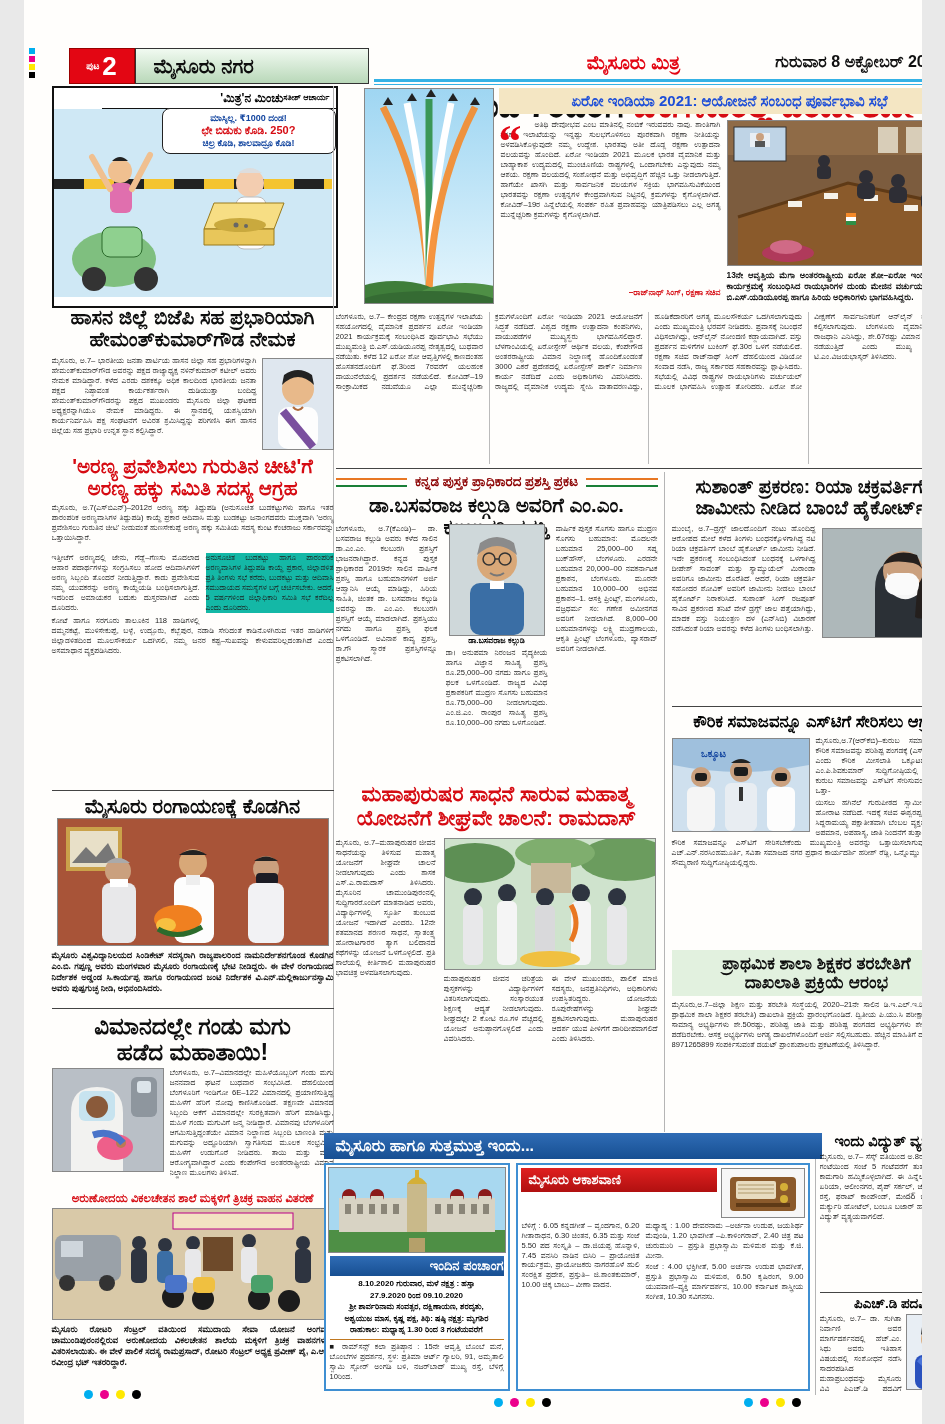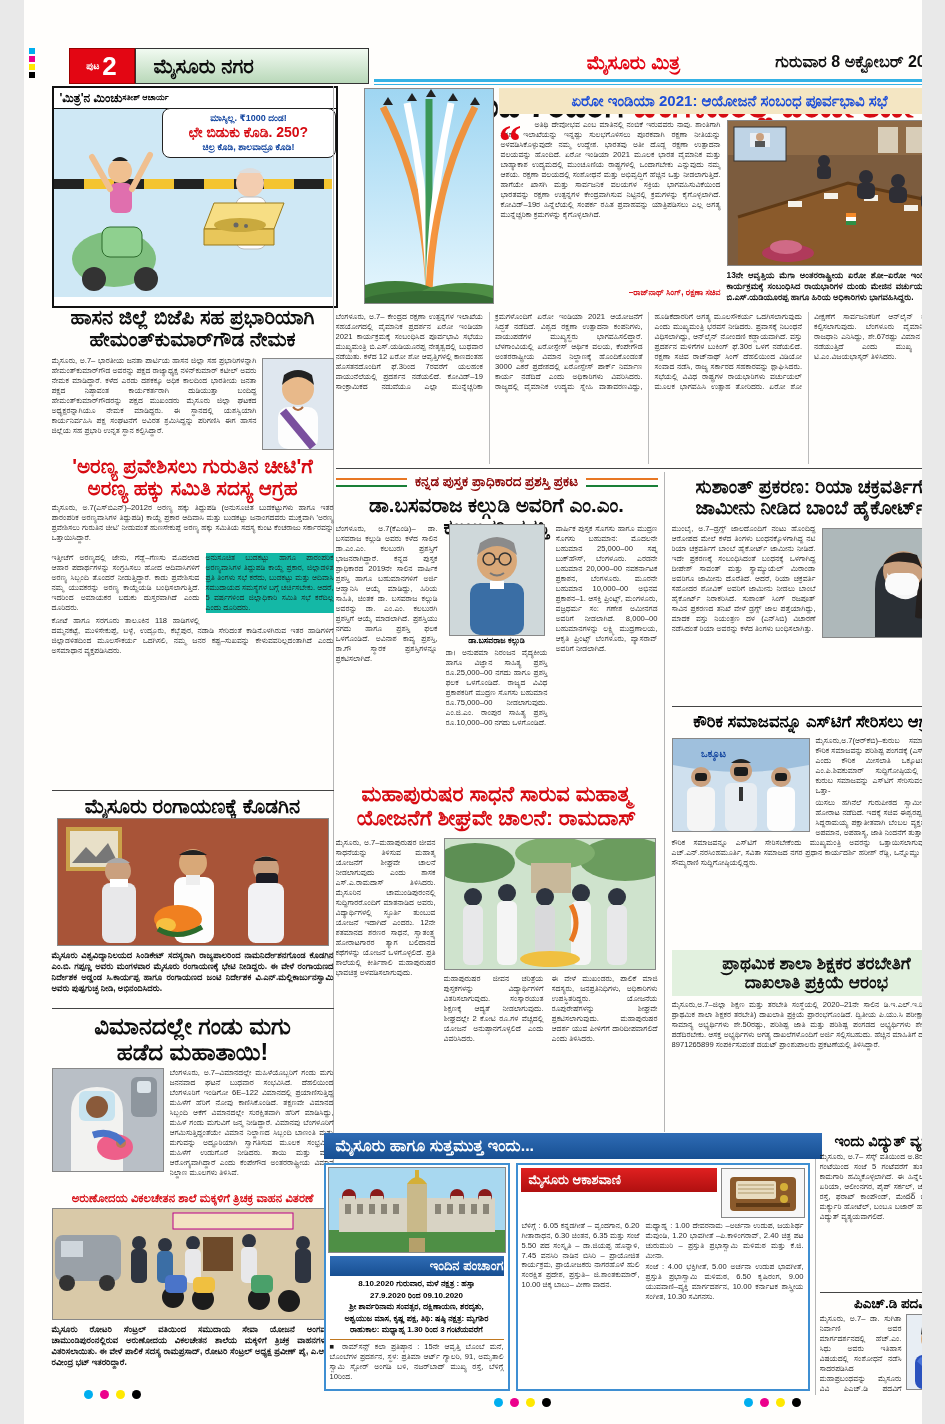--- a/index.html
+++ b/index.html
@@ -57,21 +57,21 @@
   <div class="abs" style="left:690px;top:53px;width:230px;text-align:right;font-weight:700;font-size:16px;color:#101010;">ಗುರುವಾರ 8 ಅಕ್ಟೋಬರ್ 2020</div>
   <div class="abs" style="left:350px;top:79px;width:570px;height:3px;background:#35b2e5;"></div>
   <div class="abs" style="left:350px;top:84px;width:570px;height:1px;background:#35b2e5;"></div>
 
   <div class="abs" style="left:345px;top:88px;width:592px;text-align:center;font-size:34px;font-weight:700;letter-spacing:-0.5px;line-height:1.0;">
     <span style="color:#0d0d0d;">ಫೆ.3ರಿಂದ 7ರವರೆಗೆ</span>
     <span style="color:#d60b12;">ಬೆಂಗಳೂರಲ್ಲಿ ಏರೋ ಶೋ</span>
   </div>
 
   <div class="abs" style="left:28px;top:86px;width:282px;height:218px;border:2px solid #111;background:#fff;">
-    <div style="display:flex;align-items:center;justify-content:flex-start;padding:3px 6px;border-bottom:1px solid #111;">
+    <div style="display:flex;align-items:center;justify-content:flex-end;padding:3px 6px;border-bottom:1px solid #111;margin-left:48px;">
       <span style="font-size:12px;font-weight:700;">'ಮಿತ್ರ'ನ ಮಿಂಚು</span>
       <span style="font-size:8px;font-weight:700;">ಸತೀಶ್ ಆಚಾರ್ಯ</span>
     </div>
     <svg width="278" height="188" viewBox="0 0 278 188">
       <rect width="278" height="188" fill="#cfe8f5"></rect>
       <rect y="70" width="278" height="10" fill="#f4c430"></rect>
       <rect y="70" width="30" height="10" fill="#222"></rect>
         <rect x="60" y="70" width="30" height="10" fill="#222"></rect>
         <rect x="120" y="70" width="30" height="10" fill="#222"></rect>
         <rect x="180" y="70" width="30" height="10" fill="#222"></rect>
@@ -89,21 +89,21 @@
       <path d="M184 64 q12 -10 24 0" fill="#ddd"></path>
       <rect x="182" y="88" width="30" height="52" rx="8" fill="#fdfdfd" stroke="#bbb"></rect>
       <path d="M150 120 h70 l10 -26 h-70 z" fill="#f7de84" stroke="#9a7b1c"></path>
       <path d="M150 120 h70 v16 h-70 z" fill="#e8c65a" stroke="#9a7b1c"></path>
       <ellipse cx="186" cy="116" rx="26" ry="7" fill="#c9a93e"></ellipse>
       <circle cx="182" cy="116" r="2.5" fill="#666"></circle>
         <circle cx="192" cy="117" r="2" fill="#666"></circle>
     </svg>
     <div class="abs" style="left:108px;top:20px;width:160px;background:#fff;border:1.5px solid #222;border-radius:8px;padding:4px 6px;text-align:center;line-height:1.25;">
       <div style="font-size:9px;font-weight:700;color:#1446a0;">ಮಾಸ್ಕಿಲ್ಲ. ₹1000 ದಂಡ!</div>
-      <div style="font-size:14px;font-weight:700;color:#d60b12;">ಛೇ ಬಿಡುಕು ಕೊಡಿ. 250?</div>
+      <div style="font-size:11px;font-weight:700;color:#d60b12;">ಛೇ ಬಿಡುಕು ಕೊಡಿ. 250?</div>
       <div style="font-size:9px;font-weight:700;color:#1446a0;">ಚಿಲ್ರ ಕೊಡಿ, ಶಾಲವಾದ್ರೂ ಕೊಡಿ!</div>
     </div>
   </div>
 
   <div class="abs photo" style="left:340px;top:88px;width:130px;height:216px;">
     <svg width="128" height="214" viewBox="0 0 128 214">
       <defs>
           <linearGradient id="sky" x1="0" y1="0" x2="0" y2="1">
         <stop offset="0" stop-color="#9fd6f2"></stop>
             <stop offset="1" stop-color="#e6f6fd"></stop>

